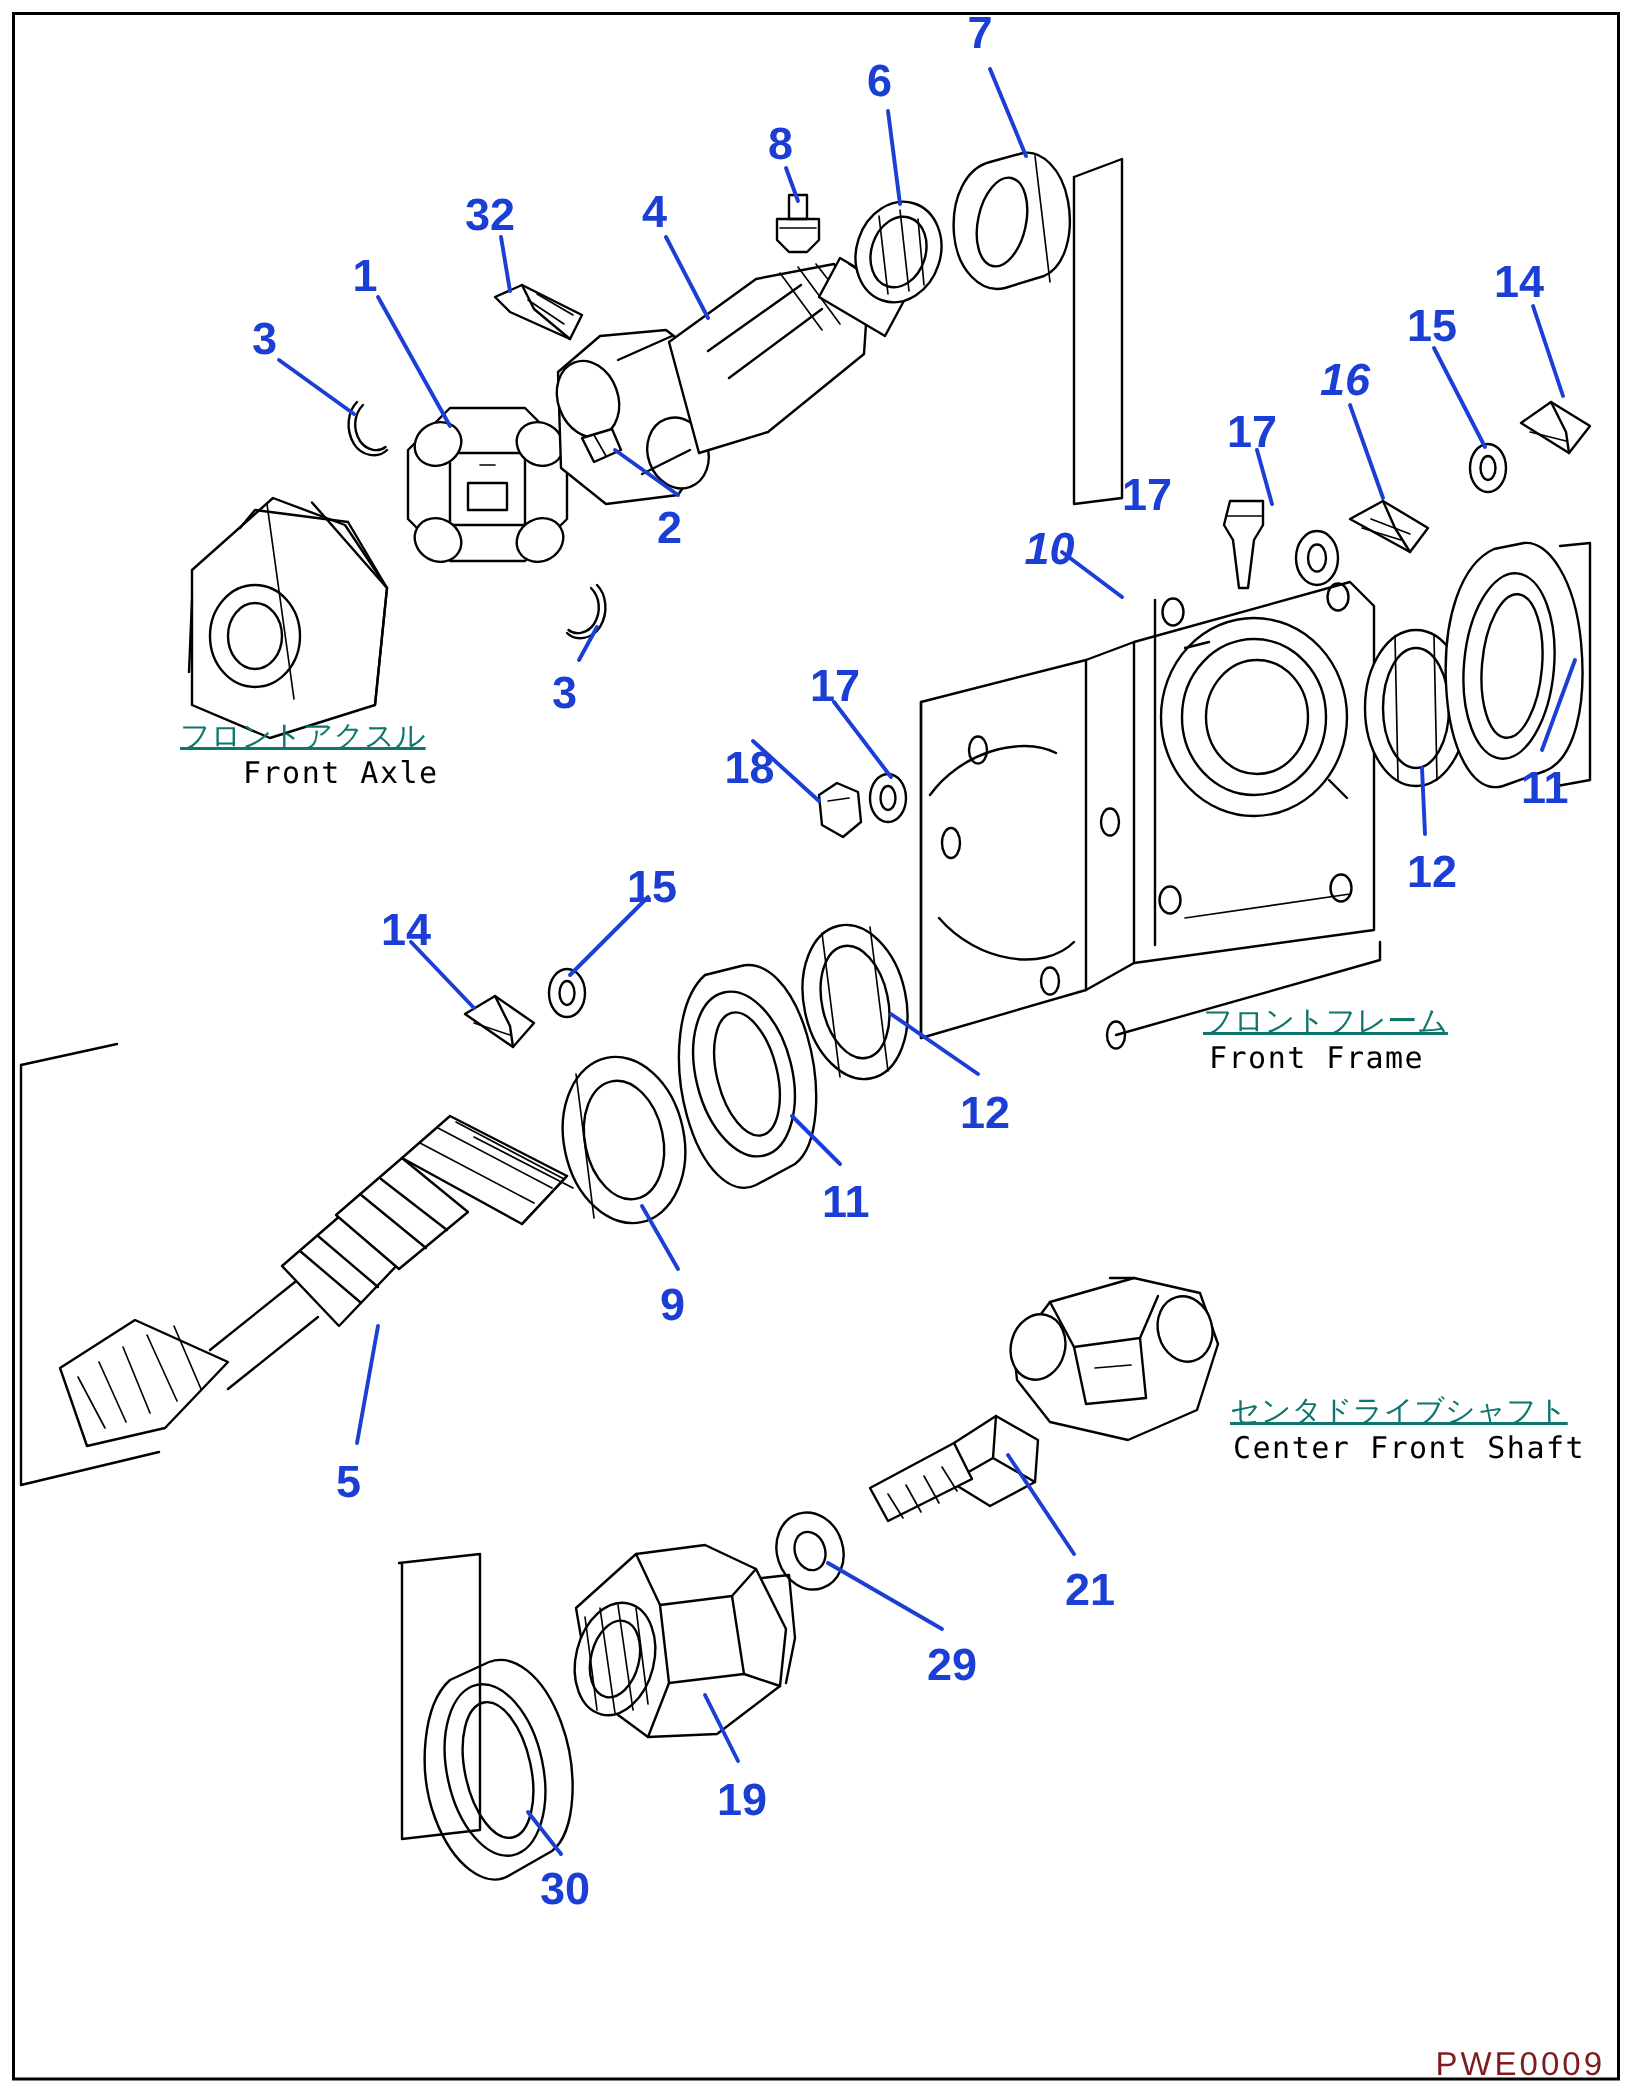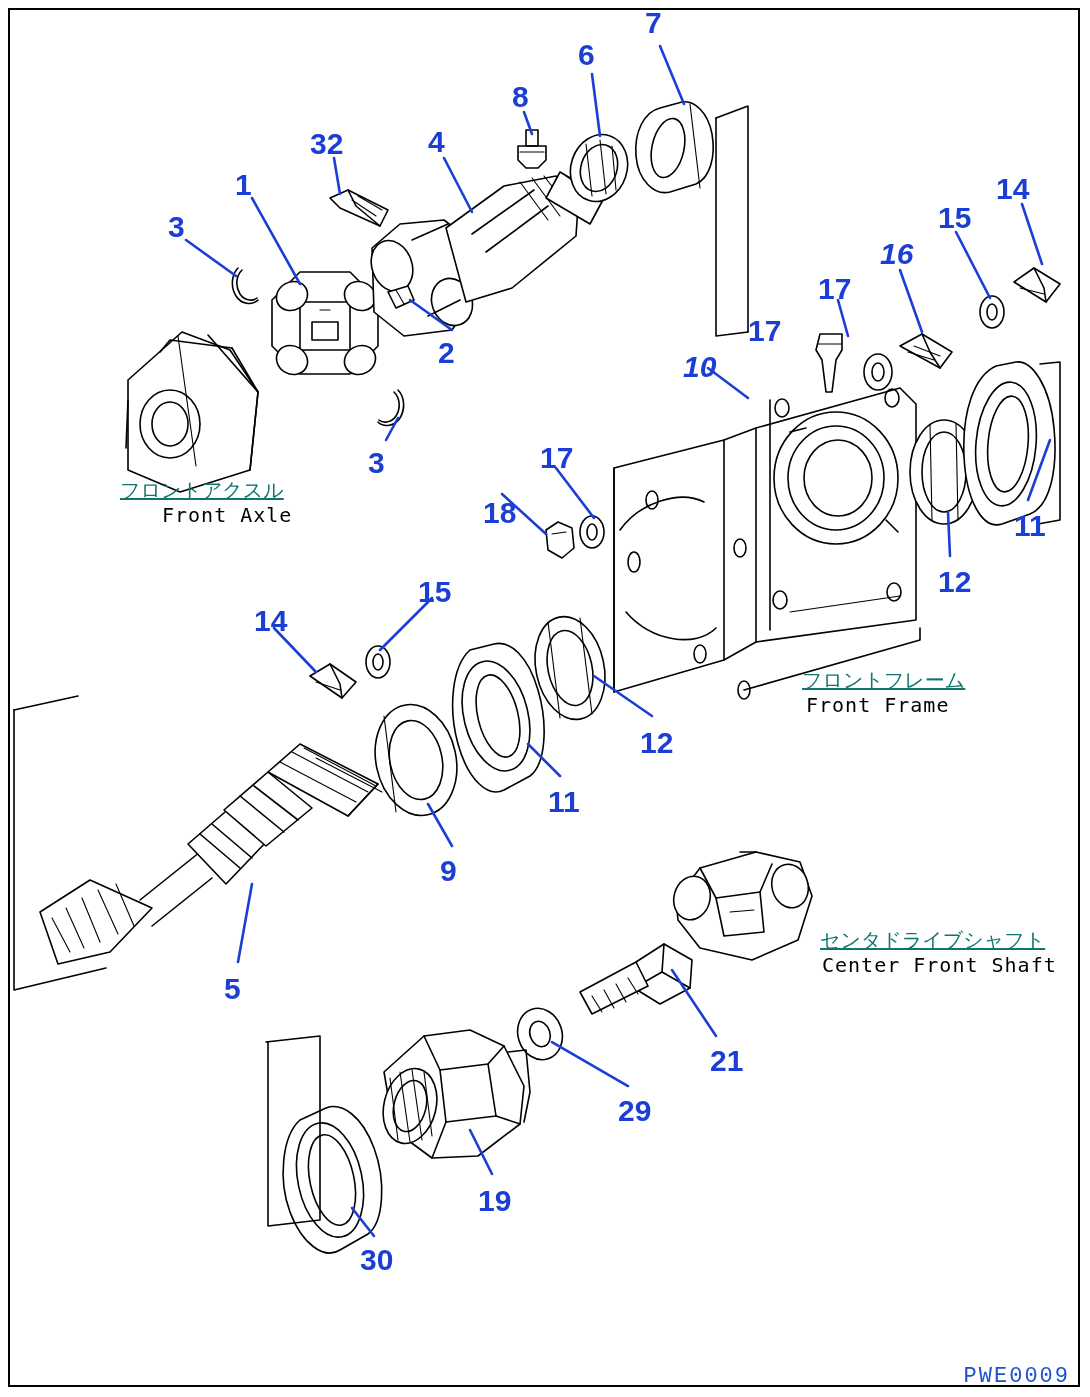--- a/index.html
+++ b/index.html
@@ -49,23 +49,23 @@
     font-size: 20px;
     font-family: "DejaVu Sans Mono", monospace;
     letter-spacing: 1px;
     line-height: 1.1;
     white-space: nowrap;
   }
   .code {
     position: absolute;
     right: 20px;
     bottom: 8px;
-    color: #1d4ed8;
+    color: #7f1d1d;
     font-size: 22px;
-    font-family: Liberation Mono, monospace;
+    font-family: Liberation Sans, sans-serif;
     letter-spacing: 2px;
   }
   svg.art {
     position: absolute;
     left: 0;
     top: 0;
     width: 1090px;
     height: 1397px;
     pointer-events: none;
   }

